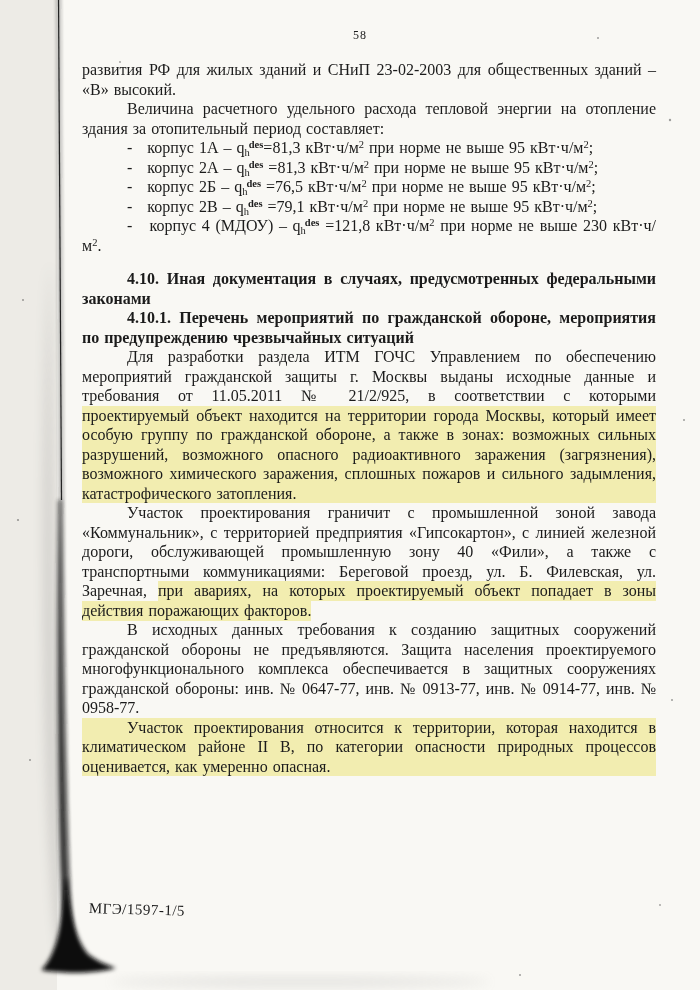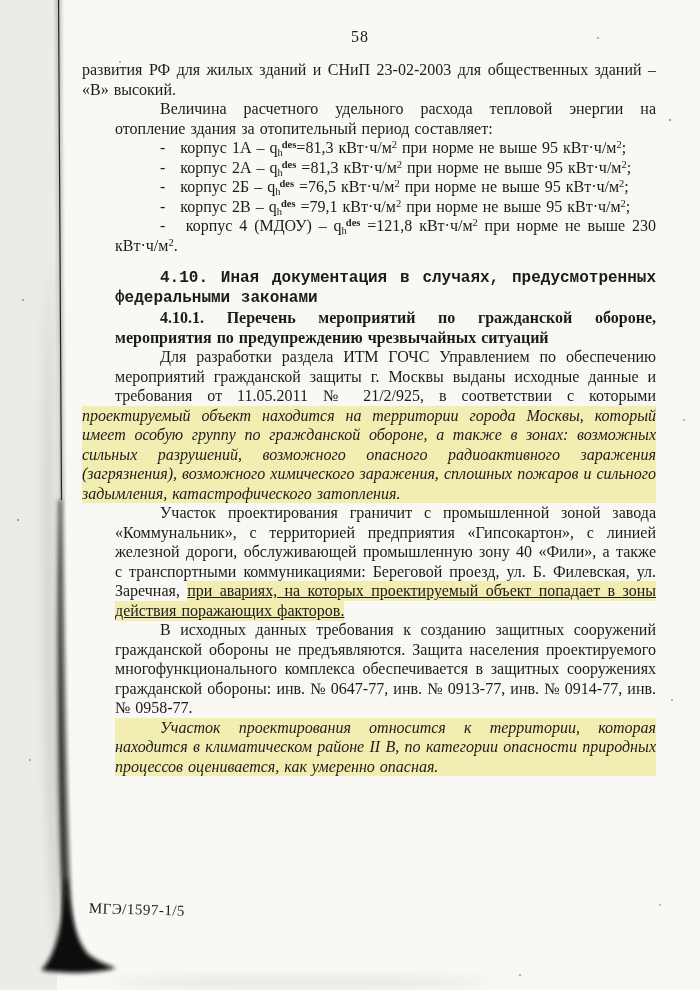--- a/index.html
+++ b/index.html
@@ -8,43 +8,43 @@
     background:#f9f8f4;
     font-family:"Liberation Serif","DejaVu Serif",serif;
     color:#1b1b1b;
   }
   .left-strip{
     position:absolute;left:0;top:0;width:57px;height:990px;
     background:#edebe6;
   }
   .page-number{
     position:absolute;top:28px;left:60px;width:600px;
-    text-align:center;font-size:16px;letter-spacing:1px;
+    text-align:center;font-size:12px;letter-spacing:1px;
   }
   .text-column{
     position:absolute;left:82px;top:60px;width:574px;
   }
   p.para{
     margin:0;padding:0;
     font-size:16px;line-height:19.5px;
     text-align:justify;
     word-spacing:1px;
   }
   p.bold{font-weight:bold;}
-  p.indent{text-indent:45px;margin-left:33px;}
-  p.gap-top{margin-top:14px;font-family:Liberation Mono, monospace;}
+  p.indent{text-indent:45px;}
+  p.gap-top{margin-top:14px;}
   p.justify-last{text-align-last:justify;}
   .hl-block{
     background:var(--hl,#f2edb0);
-    padding:1px 3px 2px 3px;margin:-1px -3px -2px -3px;font-style:italic;
+    padding:1px 3px 2px 3px;margin:-1px -3px -2px -3px;
   }
   mark{
     background:var(--hl,#f2edb0);color:inherit;
     padding:1px 0 2px 0;
-    -webkit-box-decoration-break:clone;box-decoration-break:clone;text-decoration:underline;
+    -webkit-box-decoration-break:clone;box-decoration-break:clone;
   }
   sub,sup{font-size:10.5px;line-height:0;}
   sub{vertical-align:-3px;}
   sup{vertical-align:5px;}
   sub + sup{margin-left:-1px;font-weight:bold;}
   .footer-code{
     position:absolute;left:89px;top:900px;
     font-size:15px;letter-spacing:0.5px;
     transform:rotate(1.6deg);transform-origin:left top;
   }

